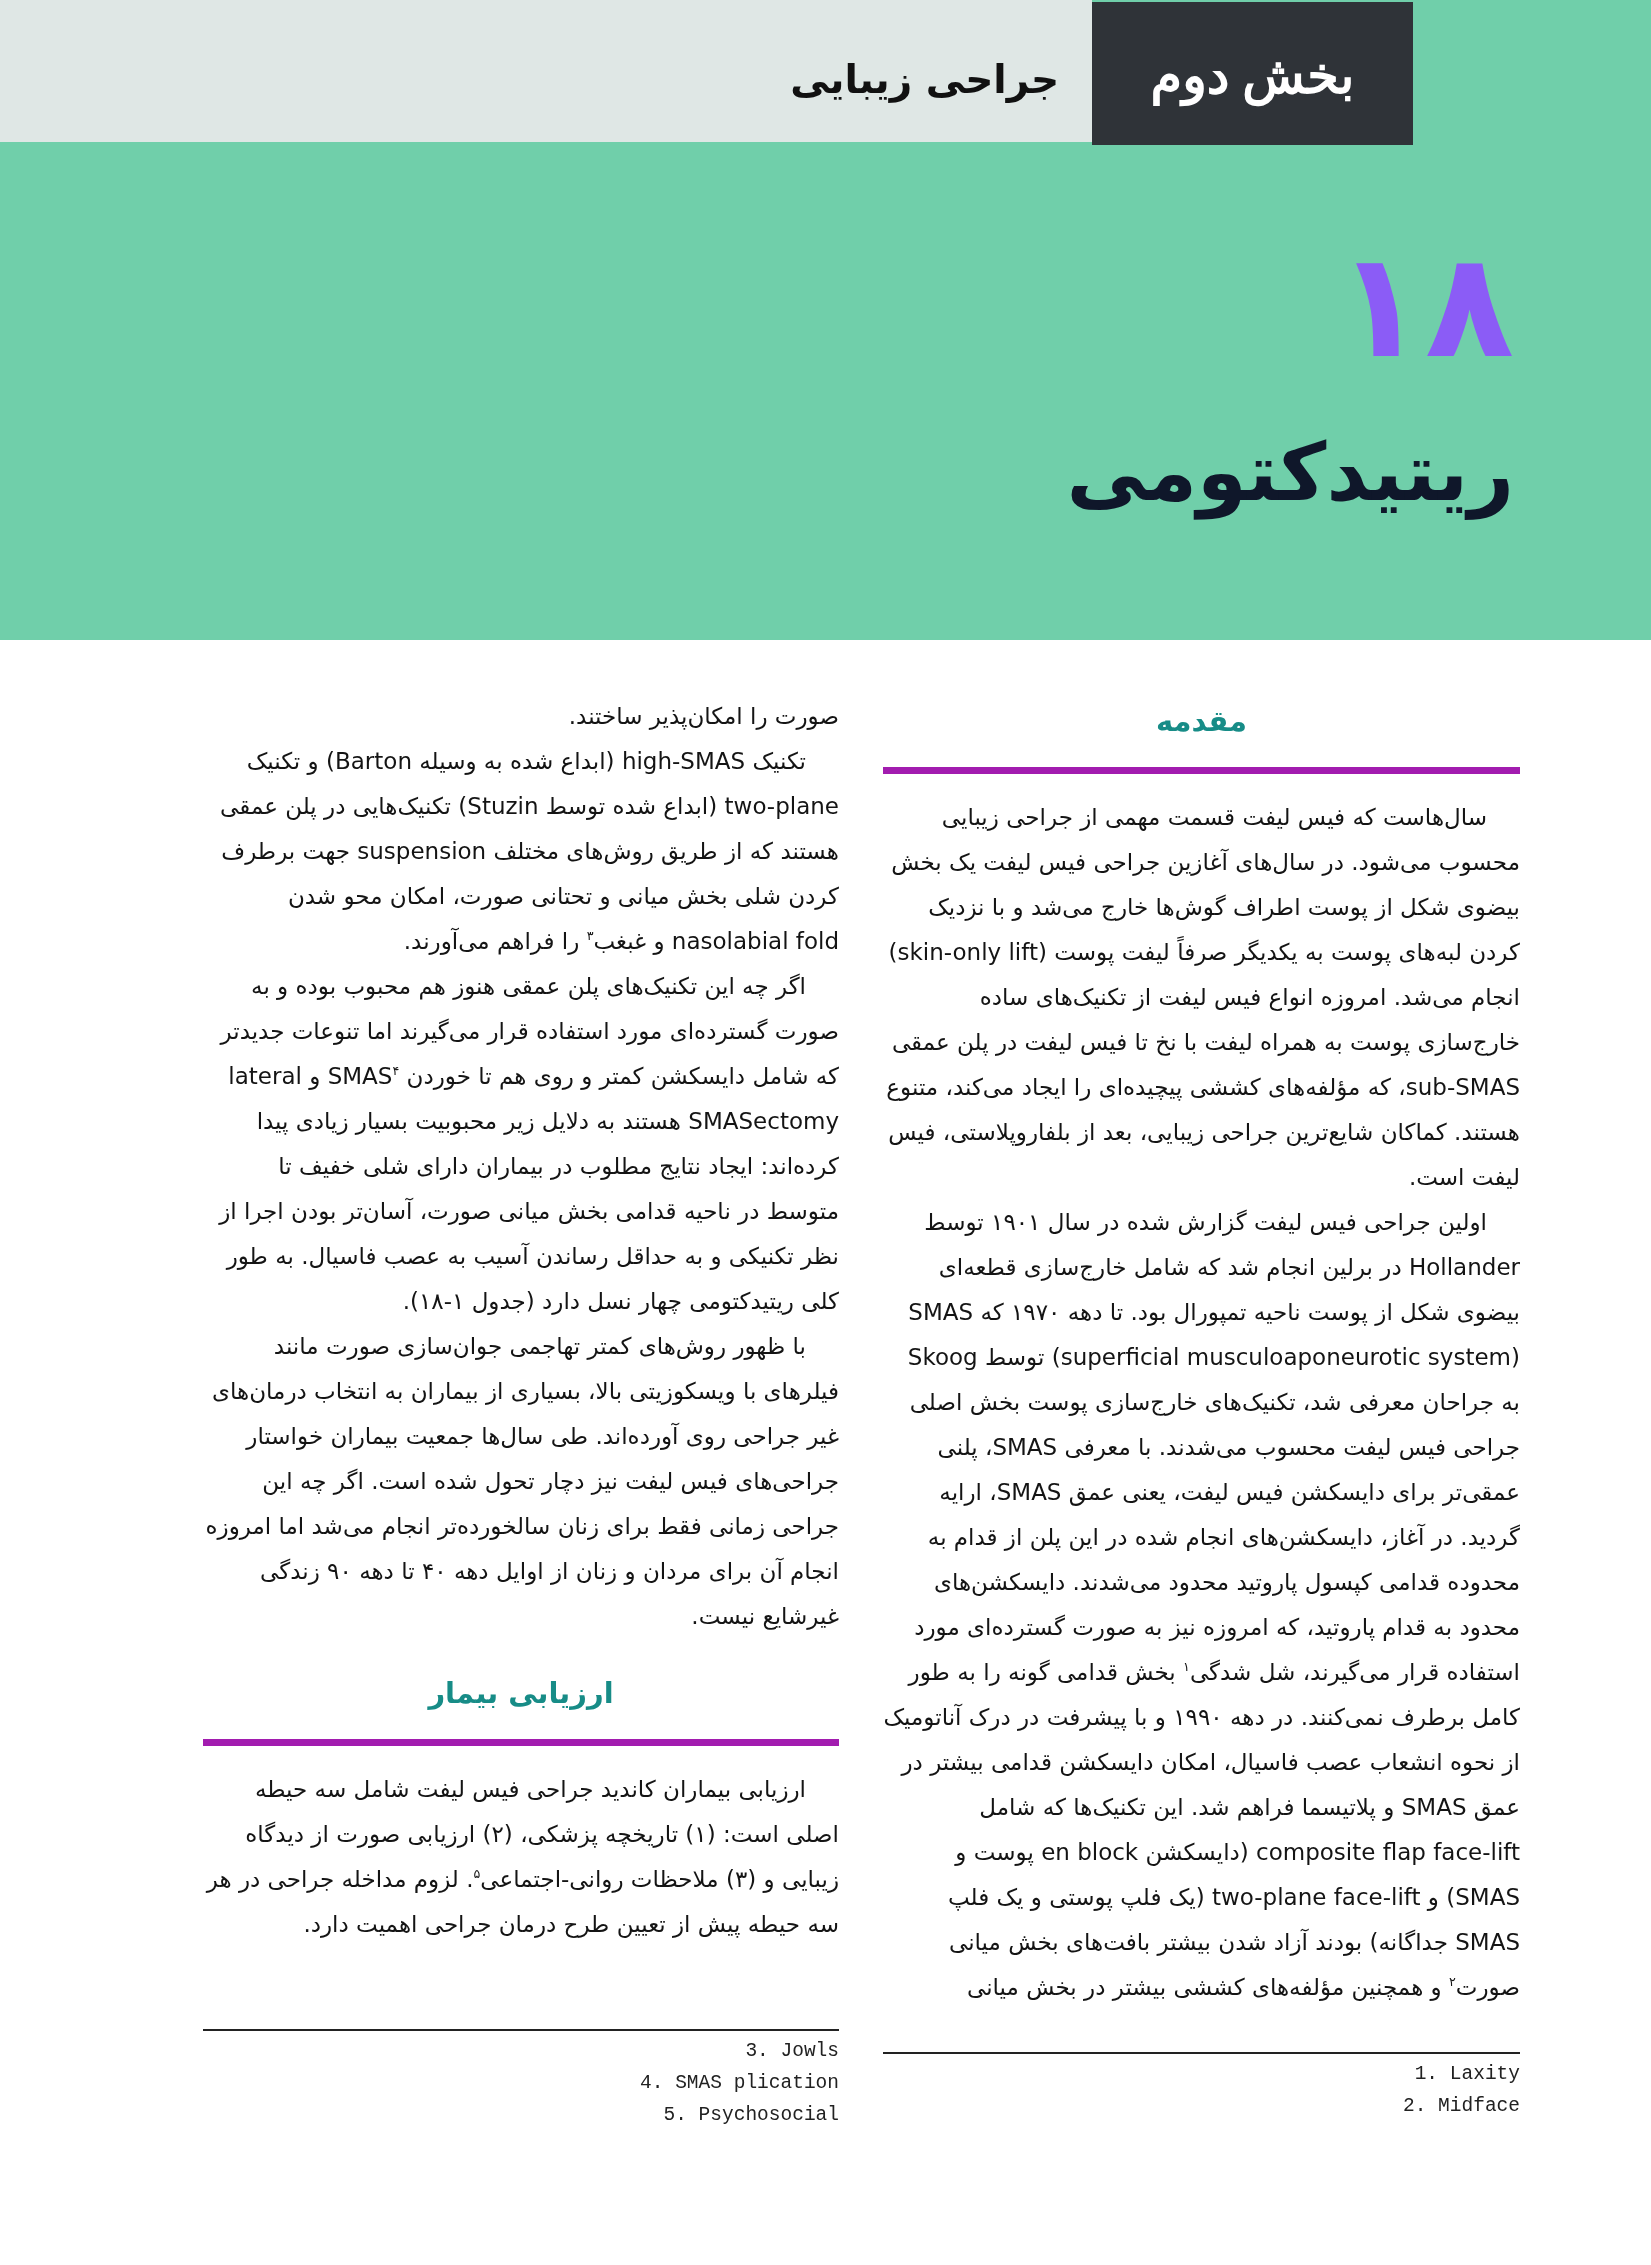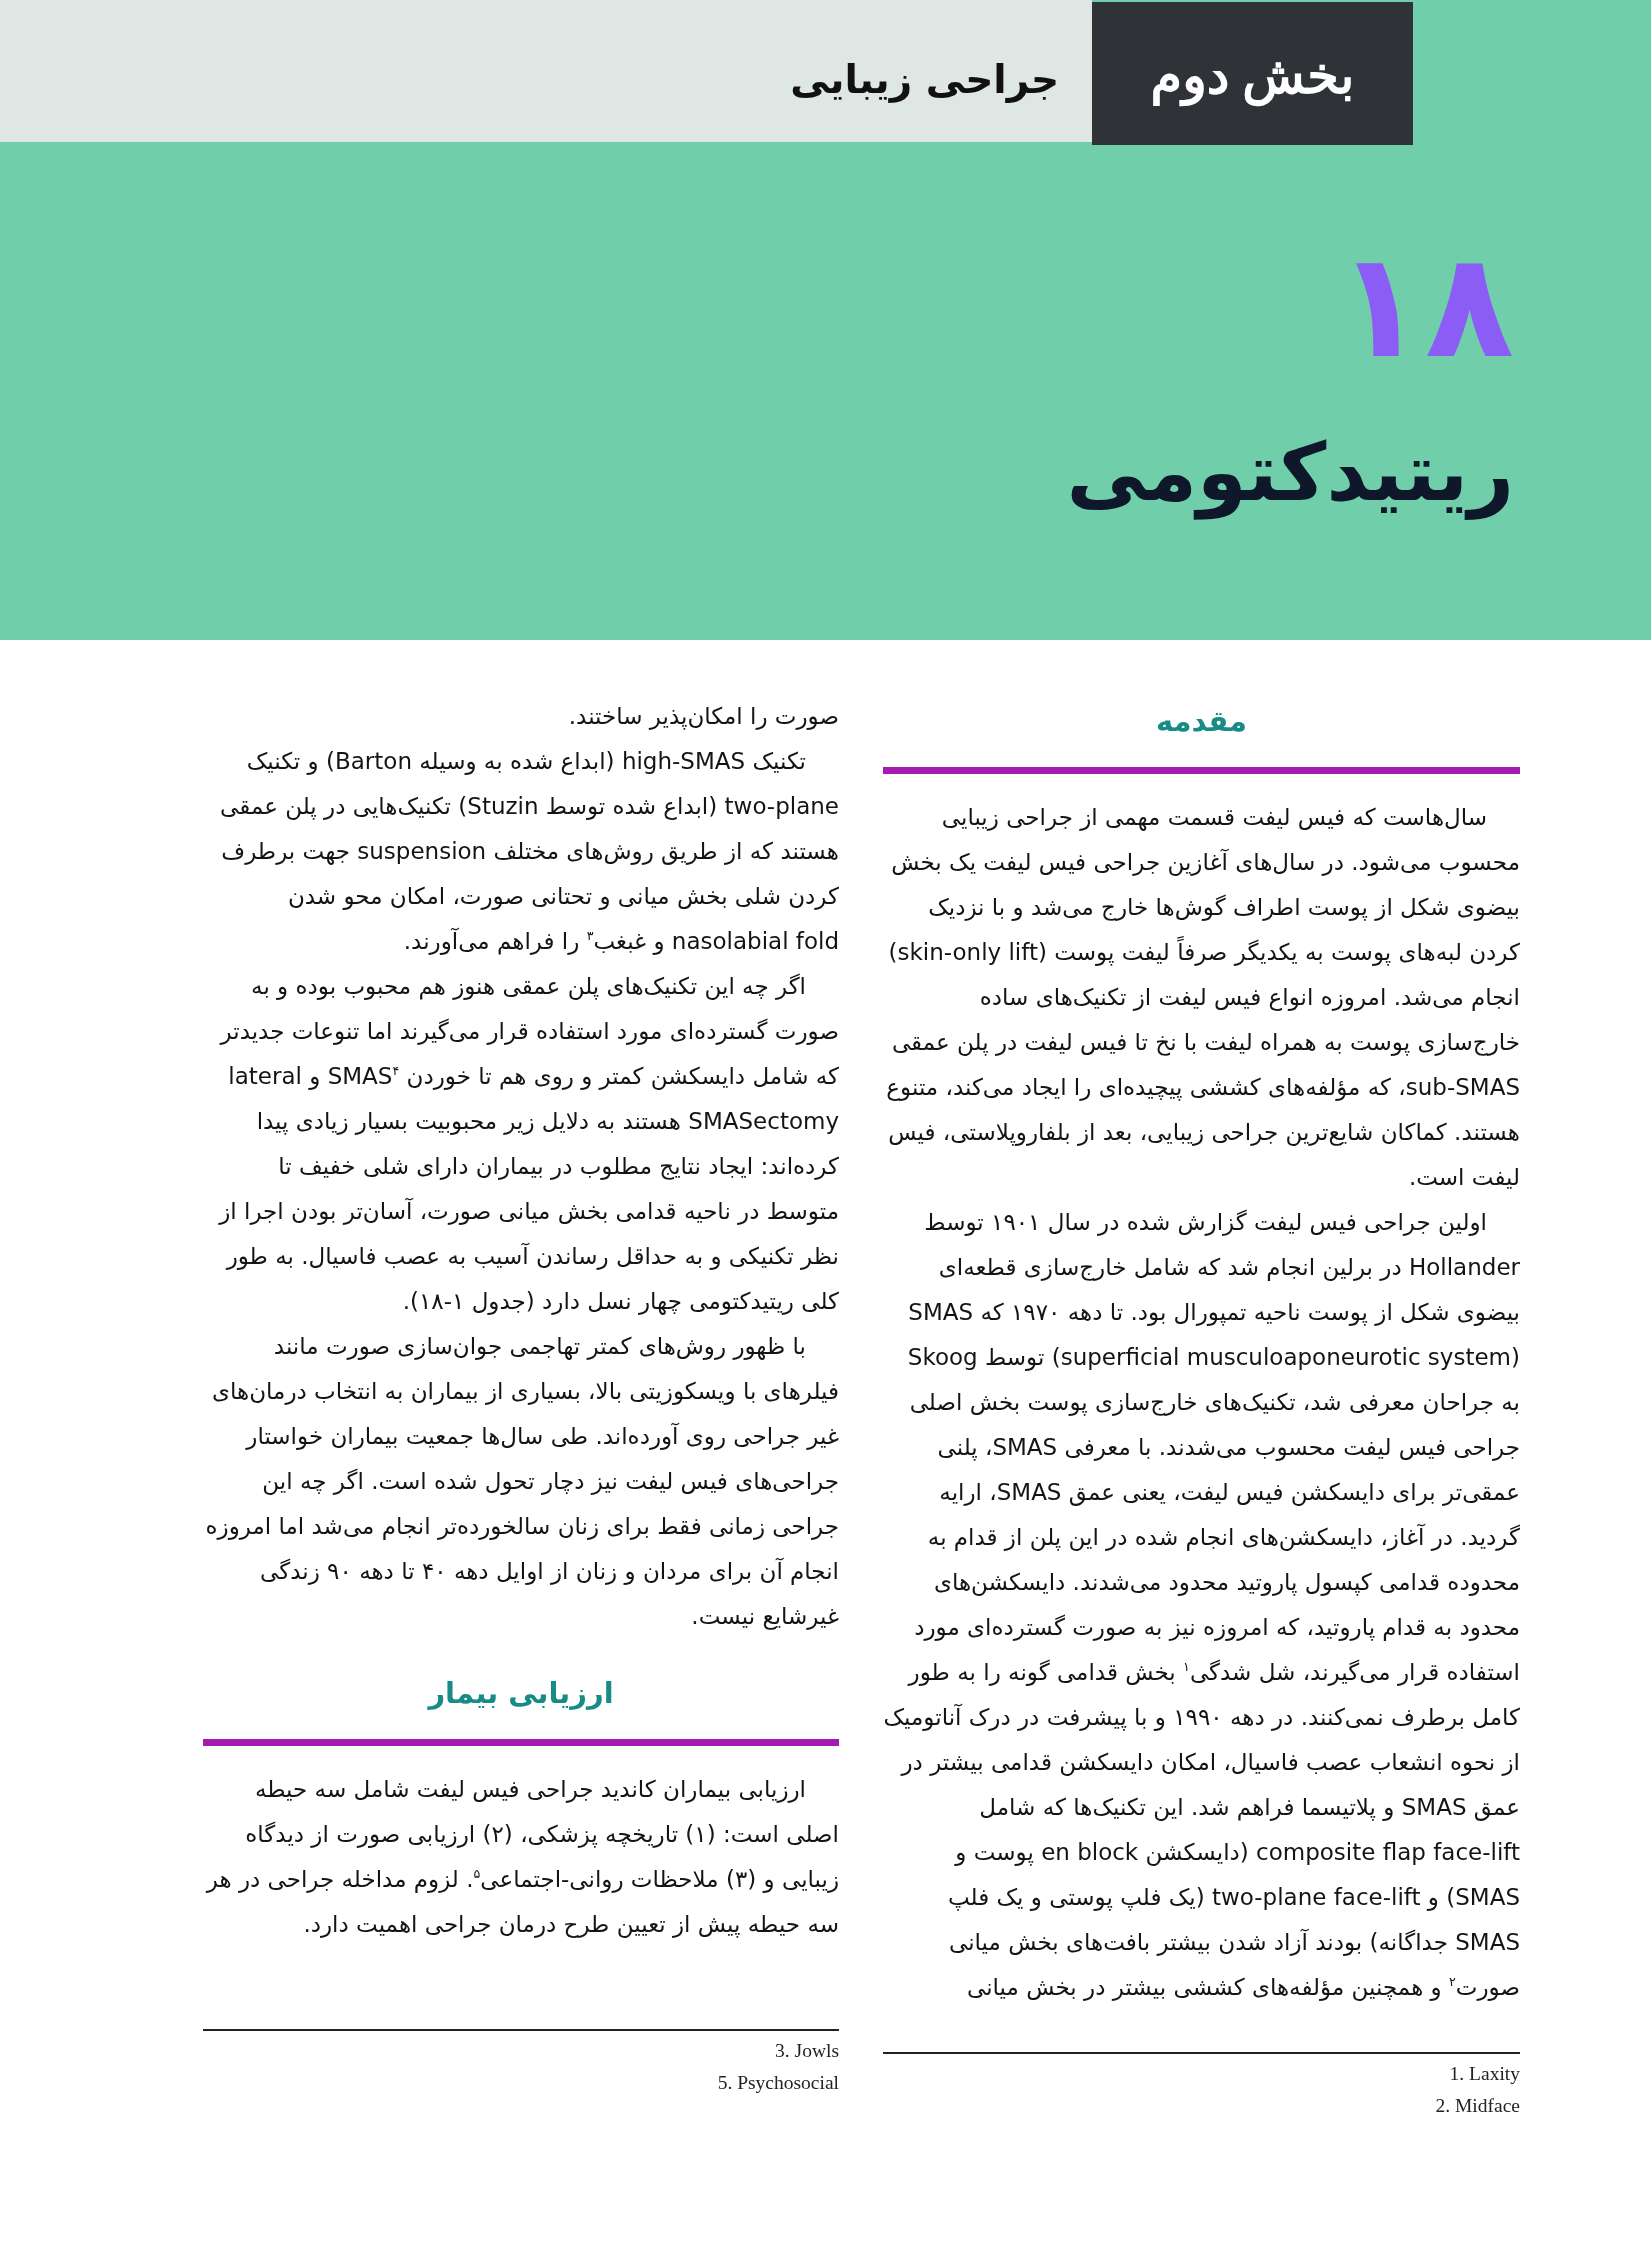--- a/index.html
+++ b/index.html
@@ -51,21 +51,21 @@
     padding-bottom: 28px; border-bottom: 7px solid #a21caf; margin-bottom: 21.5px;
     text-align: center;
   }
   .para { text-indent: 33px; }
   .para.noindent { text-indent: 0; }
   .section-gap { height: 37px; }
   sup { font-size: 12.7px; line-height: 0; vertical-align: super; }
 
   .footnotes {
     position: absolute; direction: ltr; text-align: left;
-    font-family: Liberation Serif, serif; font-size: 19.5px;
+    font-family: Liberation Mono, monospace; font-size: 19.5px;
     line-height: 32px; color: #222;
   }
   .footnotes .sep { border-top: 2px solid #222; margin-bottom: 3.9px; }
   .fn-right { left: 883px; width: 637px; top: 2052px; }
   .fn-left  { left: 203px; width: 636px; top: 2029px; }
 </style>
 </head>
 <body>
 
 <div class="top-band"></div>
@@ -95,15 +95,16 @@
   <p class="para"><span>اگر چه این تکنیک‌های پلن عمقی هنوز هم محبوب بوده و به صورت گسترده‌ای مورد استفاده قرار می‌گیرند اما تنوعات جدیدتر که شامل دایسکشن کمتر و روی هم تا خوردن SMAS</span><sup>۴</sup> <span>و lateral SMASectomy هستند به دلایل زیر محبوبیت بسیار زیادی پیدا کرده‌اند: ایجاد نتایج مطلوب در بیماران دارای شلی خفیف تا متوسط در ناحیه قدامی بخش میانی صورت، آسان‌تر بودن اجرا از نظر تکنیکی و به حداقل رساندن آسیب به عصب فاسیال. به طور کلی ریتیدکتومی چهار نسل دارد (جدول ۱-۱۸).</span></p>
   <p class="para">با ظهور روش‌های کمتر تهاجمی جوان‌سازی صورت مانند فیلرهای با ویسکوزیتی بالا، بسیاری از بیماران به انتخاب درمان‌های غیر جراحی روی آورده‌اند. طی سال‌ها جمعیت بیماران خواستار جراحی‌های فیس لیفت نیز دچار تحول شده است. اگر چه این جراحی زمانی فقط برای زنان سالخورده‌تر انجام می‌شد اما امروزه انجام آن برای مردان و زنان از اوایل دهه ۴۰ تا دهه ۹۰ زندگی غیرشایع نیست.</p>
   <div class="section-gap"></div>
   <div class="section-heading">ارزیابی بیمار</div>
   <p class="para"><span>ارزیابی بیماران کاندید جراحی فیس لیفت شامل سه حیطه اصلی است: (۱) تاریخچه پزشکی، (۲) ارزیابی صورت از دیدگاه زیبایی و (۳) ملاحظات روانی-اجتماعی</span><sup>۵</sup><span>. لزوم مداخله جراحی در هر سه حیطه پیش از تعیین طرح درمان جراحی اهمیت دارد.</span></p>
 </div>
 
 <div class="footnotes fn-left">
   <div class="sep"></div>
   <div>3. Jowls</div>
+  <div>4. SMAS plication</div>
   <div>5. Psychosocial</div>
 </div>
 
 
 </body></html>

